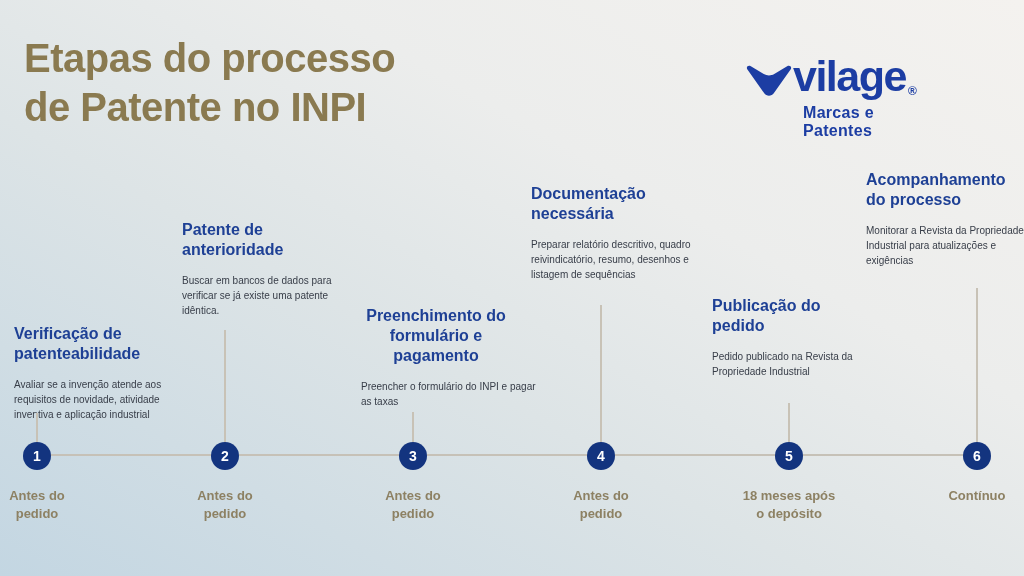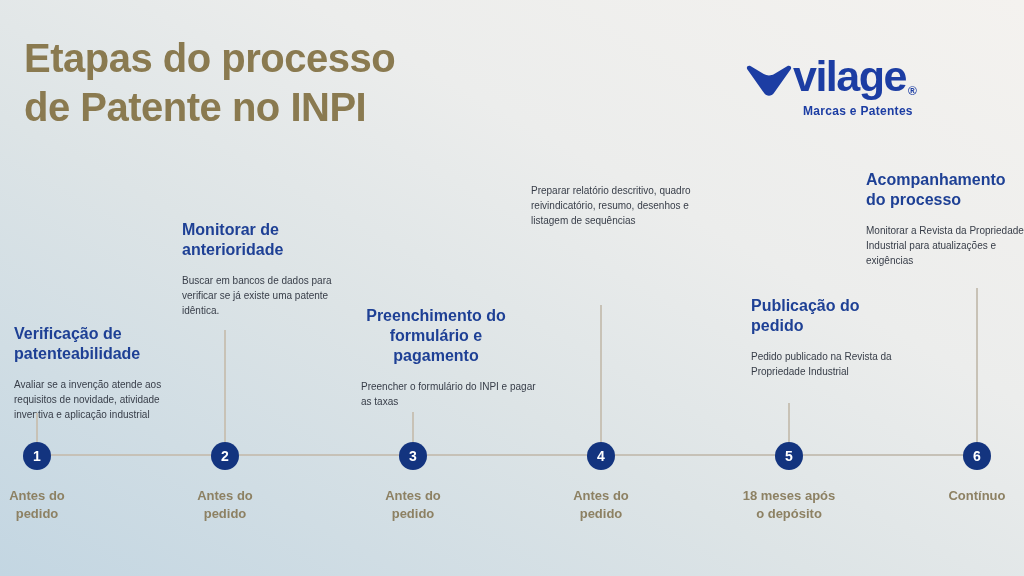--- a/index.html
+++ b/index.html
@@ -43,21 +43,21 @@
   }
   .logo-reg {
     color: #1c3da3;
     font-size: 12px;
     font-weight: 700;
     margin-top: -2px;
     margin-left: 2px;
   }
   .logo-tagline {
     color: #1c3da3;
-    font-size: 12px;
+    font-size: 16px;
     font-weight: 600;
     letter-spacing: 0.3px;
     margin: 6px 0 0 58px;
   }
 
   
   .step { position: absolute; }
   .step-title {
     color: #1e4095;
     font-size: 16px;
@@ -73,21 +73,21 @@
   }
 
   .s1 { left: 14px;  top: 303px; width: 170px; margin-top: 21px; }
   .s1 .step-title { width: 150px; }
   .s2 { left: 182px; top: 220px; width: 172px; }
   .s2 .step-title { width: 135px; }
   .s3 { left: 361px; top: 306px; width: 178px; }
   .s3 .step-title { width: 150px; text-align: center; }
   .s4 { left: 531px; top: 184px; width: 170px; }
   .s4 .step-title { width: 140px; }
-  .s5 { left: 751px; top: 296px; width: 168px; }
+  .s5 { left: 712px; top: 296px; width: 168px; }
   .s5 .step-title { width: 120px; }
   .s6 { left: 866px; top: 170px; width: 158px; }
   .s6 .step-title { width: 155px; }
 
   
   .connector {
     position: absolute;
     width: 2px;
     background: #c8c2b6;
   }
@@ -164,28 +164,29 @@
       <span class="logo-reg">®</span>
     </div>
     <div class="logo-tagline">Marcas e Patentes</div>
   </div>
 
   <div class="step s1">
     <div class="step-title">Verificação de patenteabilidade</div>
     <div class="step-desc">Avaliar se a invenção atende aos requisitos de novidade, atividade inventiva e aplicação industrial</div>
   </div>
   <div class="step s2">
-    <div class="step-title">Monitorar de anterioridade</div>
+    <div class="step-title">Patente de anterioridade</div>
     <div class="step-desc">Buscar em bancos de dados para verificar se já existe uma patente idêntica.</div>
   </div>
   <div class="step s3">
     <div class="step-title">Preenchimento do formulário e pagamento</div>
     <div class="step-desc">Preencher o formulário do INPI e pagar as taxas</div>
   </div>
   <div class="step s4">
+    <div class="step-title">Documentação necessária</div>
     <div class="step-desc">Preparar relatório descritivo, quadro reivindicatório, resumo, desenhos e listagem de sequências</div>
   </div>
   <div class="step s5">
     <div class="step-title">Publicação do pedido</div>
     <div class="step-desc">Pedido publicado na Revista da Propriedade Industrial</div>
   </div>
   <div class="step s6">
     <div class="step-title">Acompanhamento do processo</div>
     <div class="step-desc">Monitorar a Revista da Propriedade Industrial para atualizações e exigências</div>
   </div>

